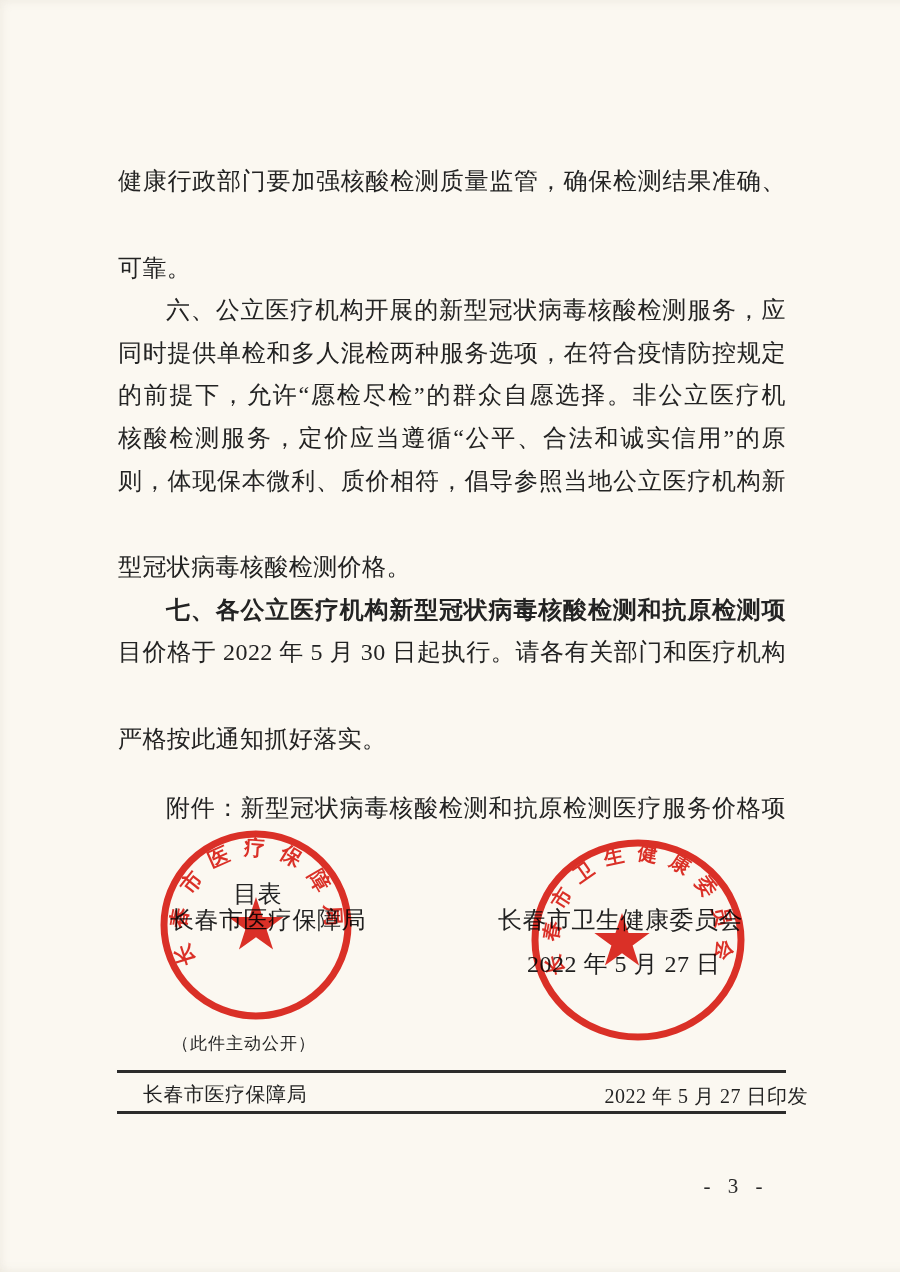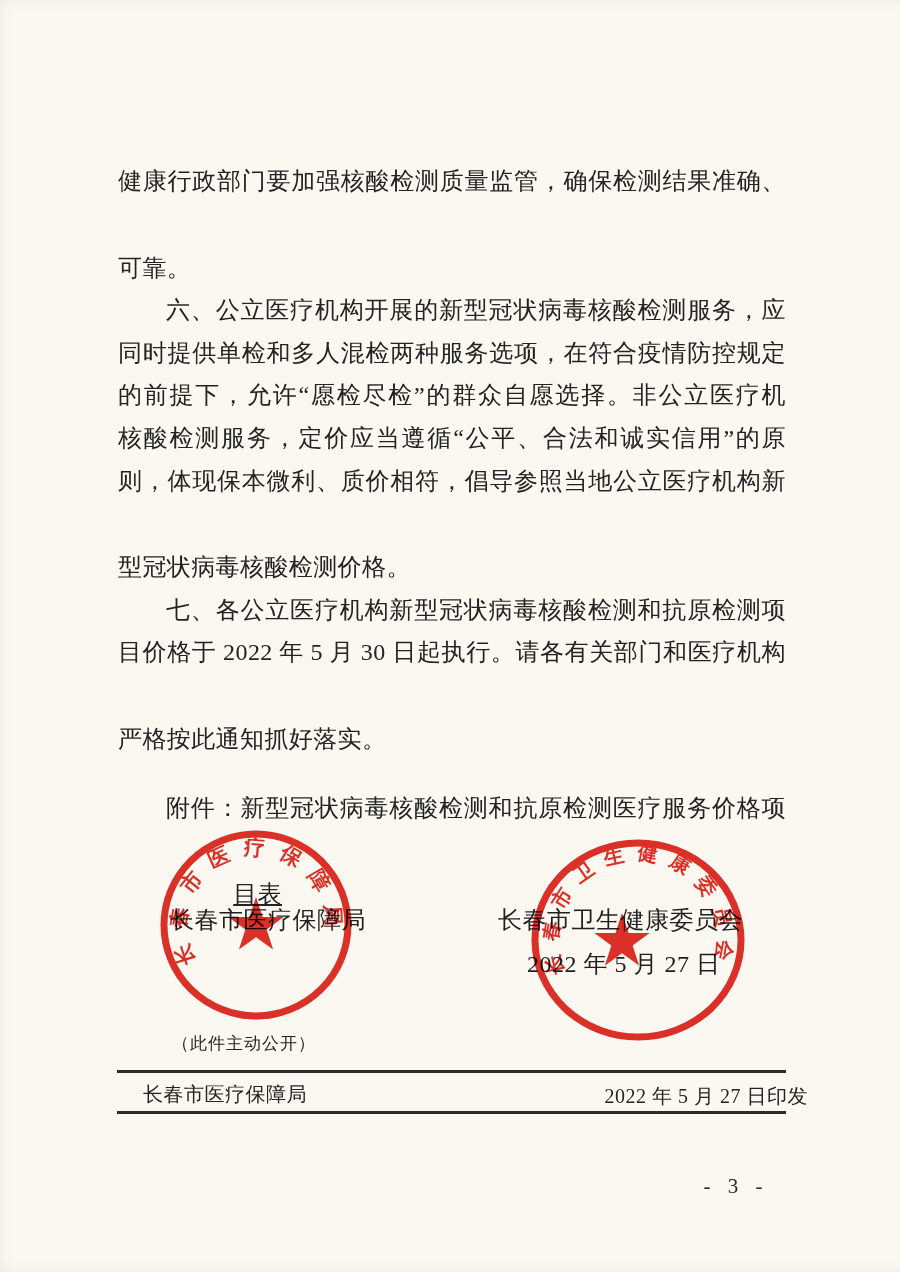--- a/index.html
+++ b/index.html
@@ -58,25 +58,25 @@
 
   <div class="body-text">
       <div class="bline">健康行政部门要加强核酸检测质量监管，确保检测结果准确、</div>
       <div class="bline no-fill">可靠。</div>
       <div class="bline" style="text-indent: 2em;">六、公立医疗机构开展的新型冠状病毒核酸检测服务，应</div>
       <div class="bline">同时提供单检和多人混检两种服务选项，在符合疫情防控规定</div>
       <div class="bline">的前提下，允许“愿检尽检”的群众自愿选择。非公立医疗机</div>
       <div class="bline">核酸检测服务，定价应当遵循“公平、合法和诚实信用”的原</div>
       <div class="bline">则，体现保本微利、质价相符，倡导参照当地公立医疗机构新</div>
       <div class="bline no-fill">型冠状病毒核酸检测价格。</div>
-      <div class="bline" style="text-indent: 2em;">七、各公立医疗机构新型冠状病毒核酸检测和抗原检测项</div>
+      <div class="bline" style="text-indent: 2em; font-weight: bold;">七、各公立医疗机构新型冠状病毒核酸检测和抗原检测项</div>
       <div class="bline">目价格于 2022 年 5 月 30 日起执行。请各有关部门和医疗机构</div>
       <div class="bline no-fill">严格按此通知抓好落实。</div>
       <div class="bline" style="text-indent: 2em; margin-top: 26px;">附件：新型冠状病毒核酸检测和抗原检测医疗服务价格项</div>
-      <div class="bline no-fill" style="text-indent: 4.8em; text-decoration: underline;">目表</div>
+      <div class="bline no-fill" style="text-indent: 4.8em;">目表</div>
     </div>
 
   <div class="sig" style="left:170px;top:904px;">长春市医疗保障局</div>
   <div class="sig" style="left:498px;top:904px;">长春市卫生健康委员会</div>
   <div class="sig" style="left:527px;top:948px;">2022 年 5 月 27 日</div>
 
   <svg class="seal" style="left:156px;top:825px;" width="200" height="200" viewBox="0 0 200 200">
     <ellipse cx="100" cy="100" rx="92" ry="91" fill="none" stroke-width="7" stroke="#dc1f16"></ellipse>
     <g transform="translate(100,101) scale(0.97)">
       <polygon points="0,-30 6.76,-9.3 28.53,-9.27 10.94,3.55 17.63,24.27 0,11.5 -17.63,24.27 -10.94,3.55 -28.53,-9.27 -6.76,-9.3" fill="#dc1f16"></polygon>

